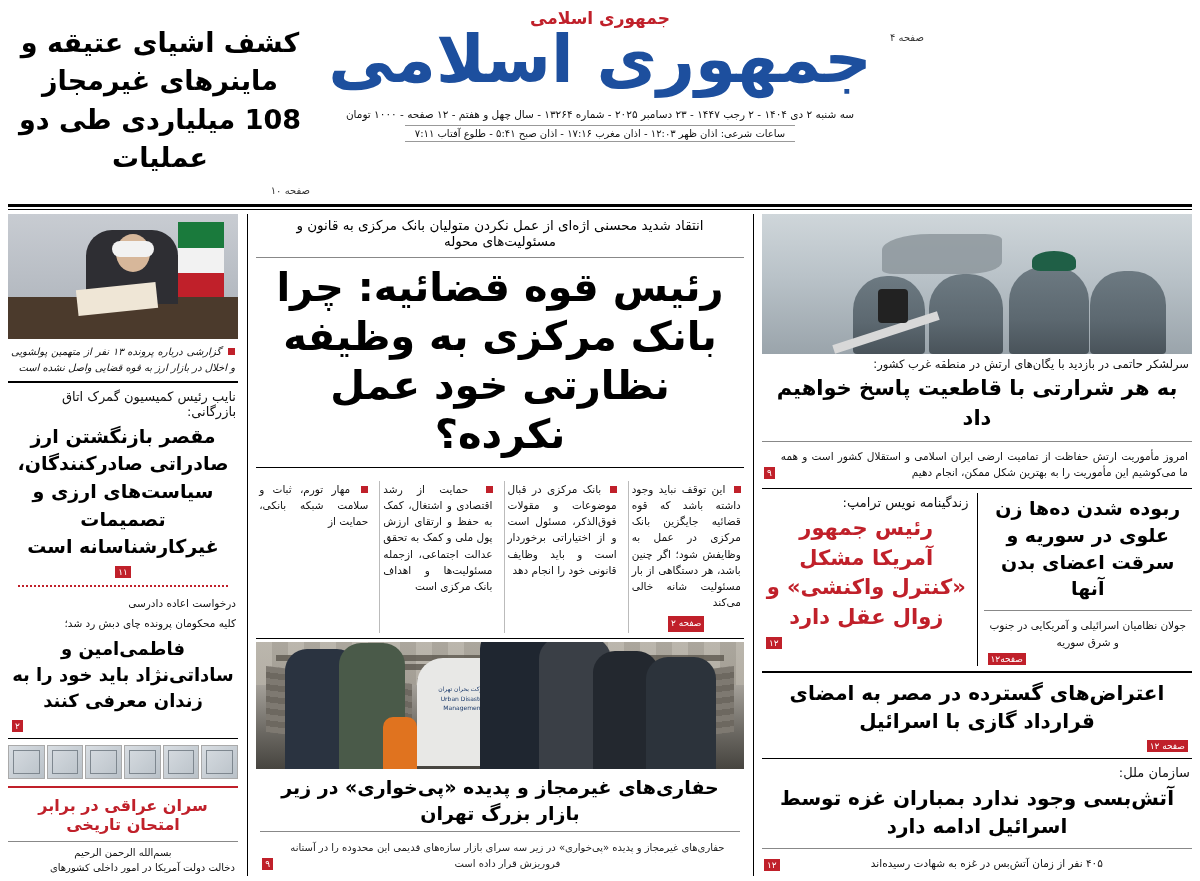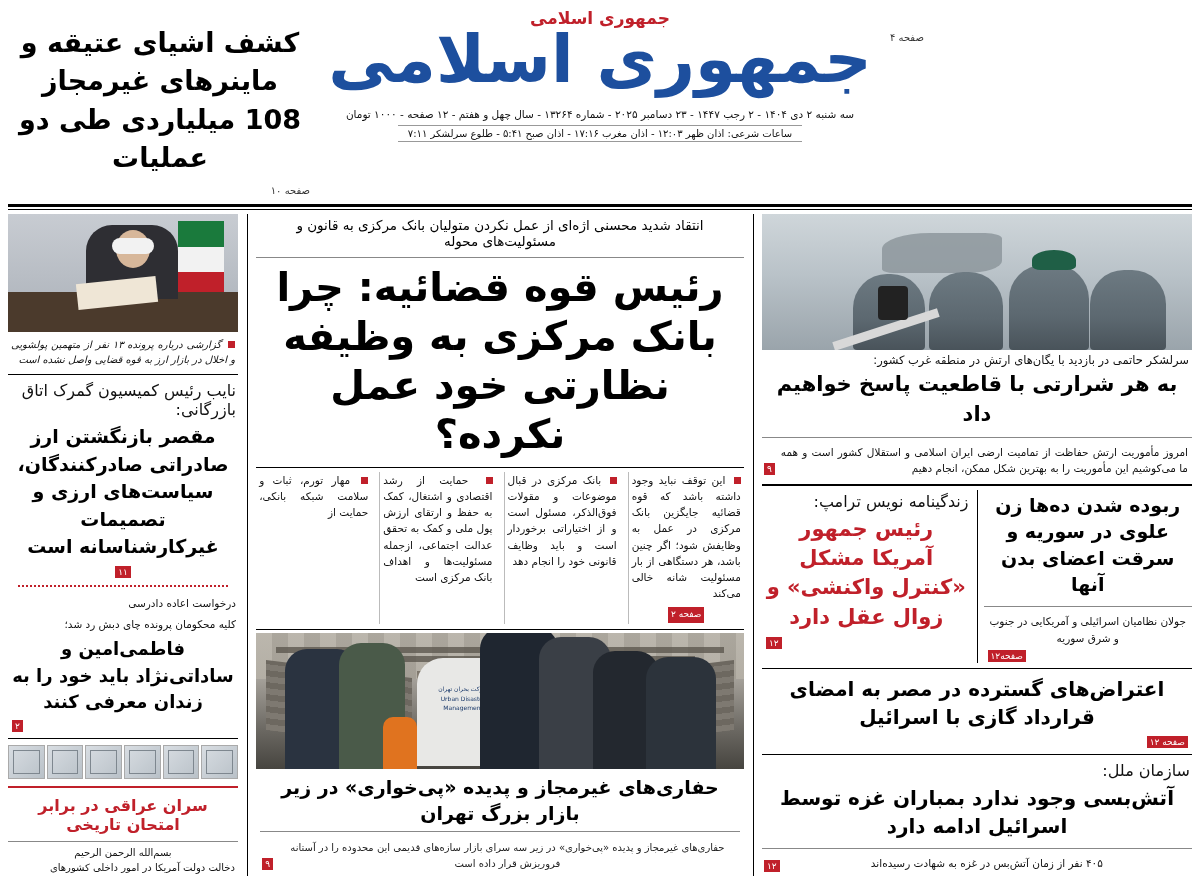--- a/index.html
+++ b/index.html
@@ -186,20 +186,21 @@
     direction: rtl;
   }
   .bcol {
     flex: 1 1 0;
     font-size: 10.5px;
     line-height: 1.55;
     text-align: justify;
     color: #111;
     padding: 0 3px;
     border-left: 1px solid #bbb;
+    margin-top: 9px;
   }
   .bcol:last-child { border-left: none; }
 
   .sq-red {
     display: inline-block;
     width: 7px; height: 7px;
     background: #c0202a;
     margin-left: 3px;
   }
 
@@ -360,21 +361,21 @@
     font-size: 10px;
     line-height: 1.6;
     text-align: center;
     direction: rtl;
     color: #222;
     padding: 4px 10px 2px 10px;
   }
 
   
   .lc-kicker {
-    font-size: 16px;
+    font-size: 13px;
     text-align: right;
     direction: rtl;
     color: #111;
     padding: 2px 2px;
   }
   .lc-head {
     font-size: 19px;
     font-weight: bold;
     line-height: 1.45;
     text-align: center;
@@ -431,21 +432,21 @@
     <div class="mh-left">
       <div class="side-ref">صفحه ۴</div>
     </div>
 
     <div class="mh-center">
       <div class="logo-wrap">
         <div class="logo-top">جمهوری اسلامی</div>
         <div class="logo-main">جمهوری اسلامی</div>
       </div>
       <div class="dateline">سه شنبه ۲ دی ۱۴۰۴ - ۲ رجب ۱۴۴۷ - ۲۳ دسامبر ۲۰۲۵ - شماره ۱۳۲۶۴ - سال چهل و هفتم - ۱۲ صفحه - ۱۰۰۰ تومان</div>
-      <div class="prayer">ساعات شرعی: اذان ظهر ۱۲:۰۳ - اذان مغرب ۱۷:۱۶ - اذان صبح ۵:۴۱ - طلوع سرلشکر ۷:۱۱</div>
+      <div class="prayer">ساعات شرعی: اذان ظهر ۱۲:۰۳ - اذان مغرب ۱۷:۱۶ - اذان صبح ۵:۴۱ - طلوع آفتاب ۷:۱۱</div>
     </div>
 
     <div class="mh-right">
       <div class="headline-side right-al">کشف اشیای عتیقه و ماینرهای غیرمجاز 108 میلیاردی طی دو عملیات</div>
       <div class="side-ref">صفحه ۱۰</div>
     </div>
   </div>
 
   <div class="rule-thick"></div>
   <div class="rule-thin"></div>

